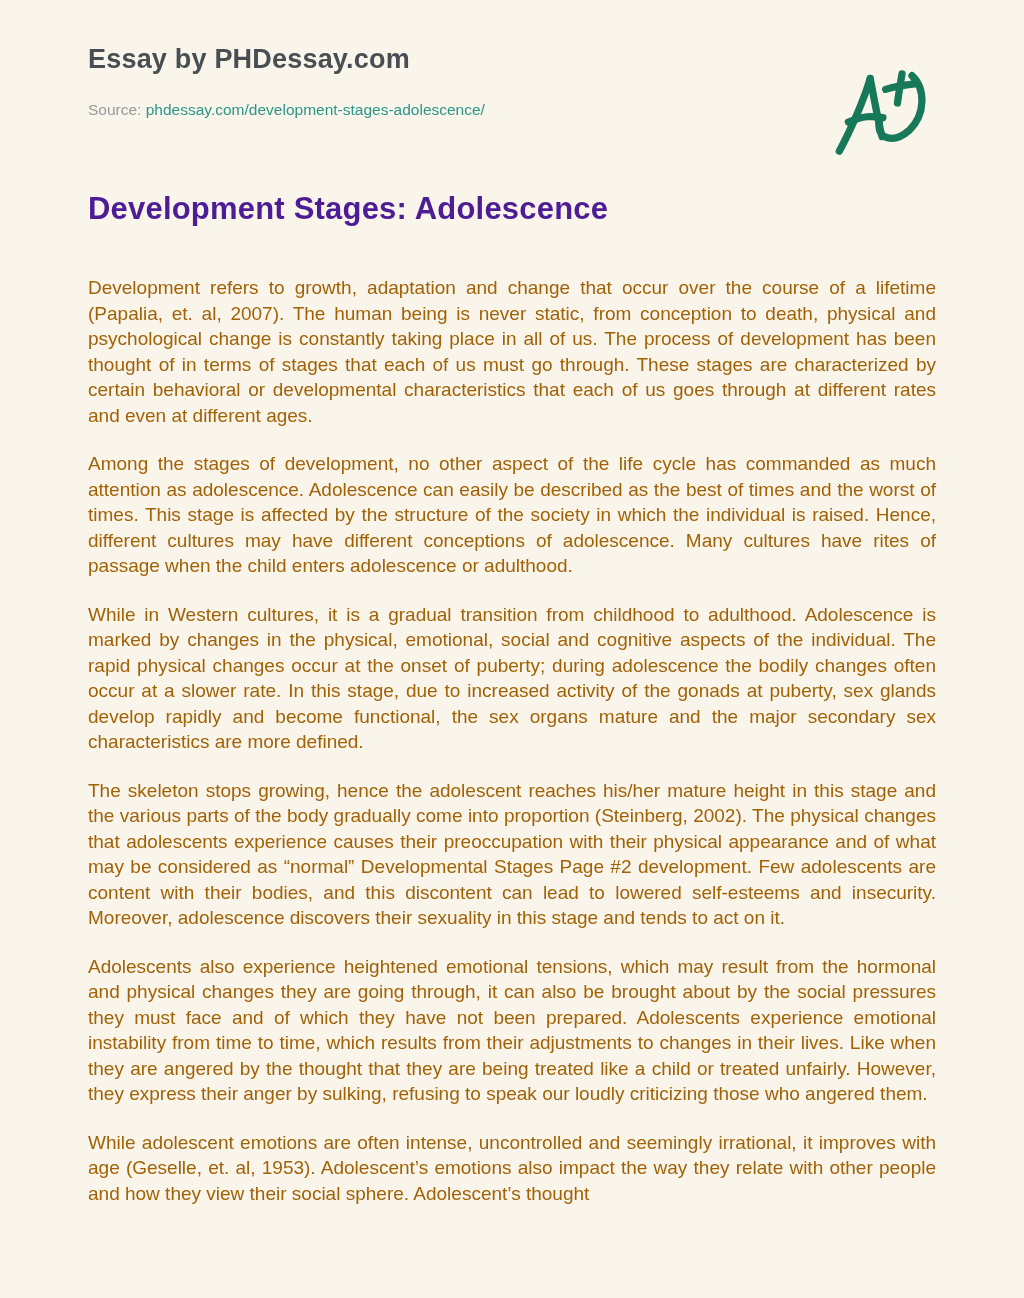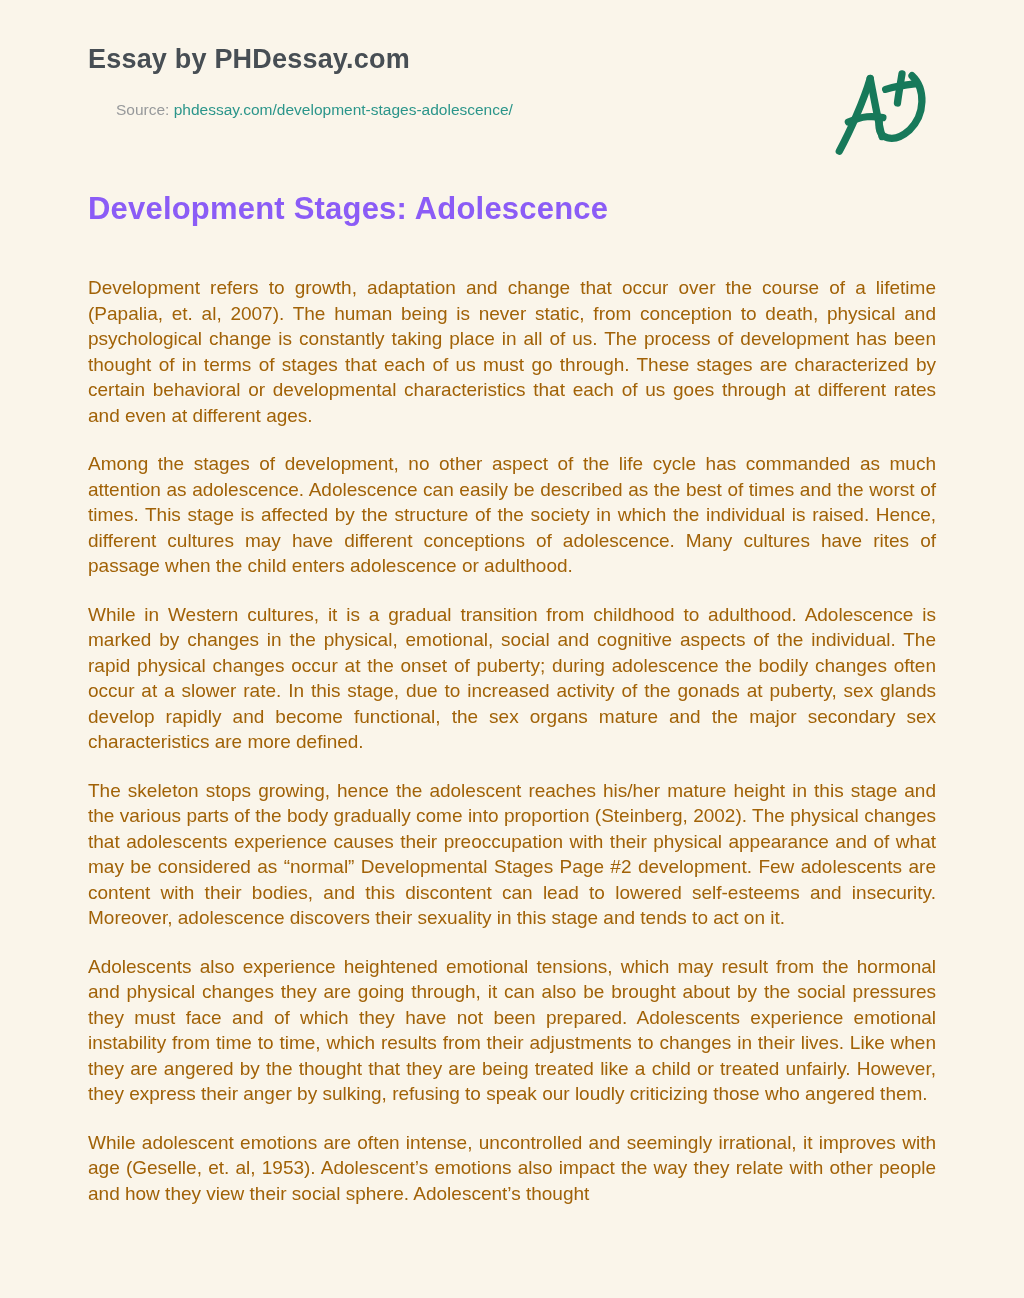--- a/index.html
+++ b/index.html
@@ -29,38 +29,37 @@
   .site-title {
     font-size: 27px;
     font-weight: bold;
     color: #474e54;
     letter-spacing: 0.2px;
   }
   .source-line {
     margin-top: 26px;
     font-size: 15.5px;
     color: #97999b;
-    margin-left: 28px;
   }
   .source-line a {
     color: #2b958a;
     text-decoration: none;
   }
   .logo {
     position: absolute;
     top: 58px;
     right: 92px;
     width: 100px;
     height: 110px;
   }
   .essay-title {
     margin-top: 72px;
     font-size: 31px;
     font-weight: bold;
-    color: #8b5cf6;
+    color: #4c1d95;
     letter-spacing: 0.2px;
   }
   .essay-body {
     margin-top: 48px;
   }
   .essay-body p {
     font-size: 19px;
     line-height: 25.5px;
     color: #a16207;
     text-align: justify;

